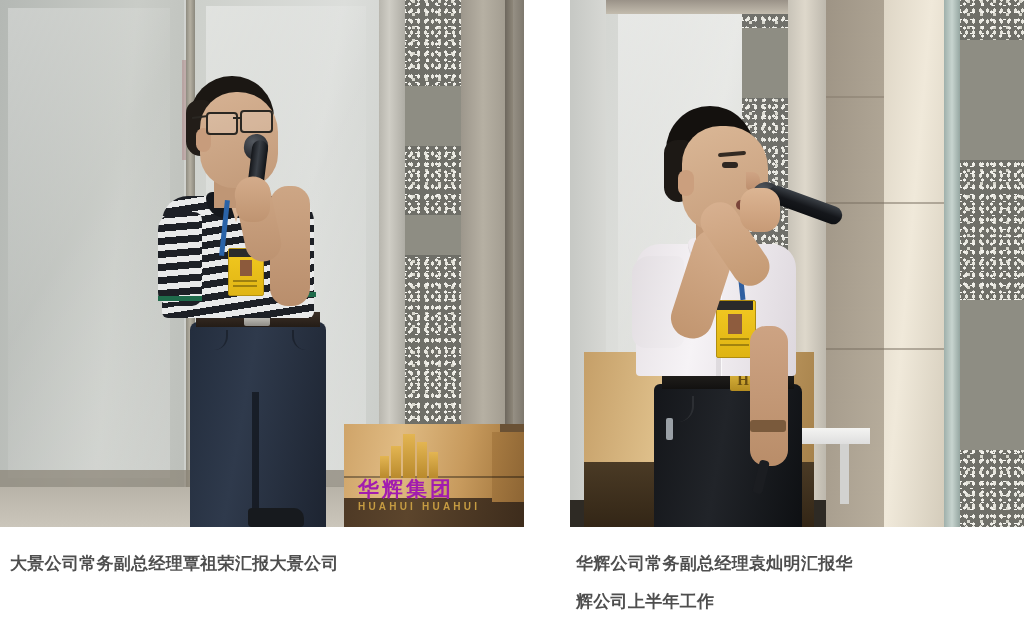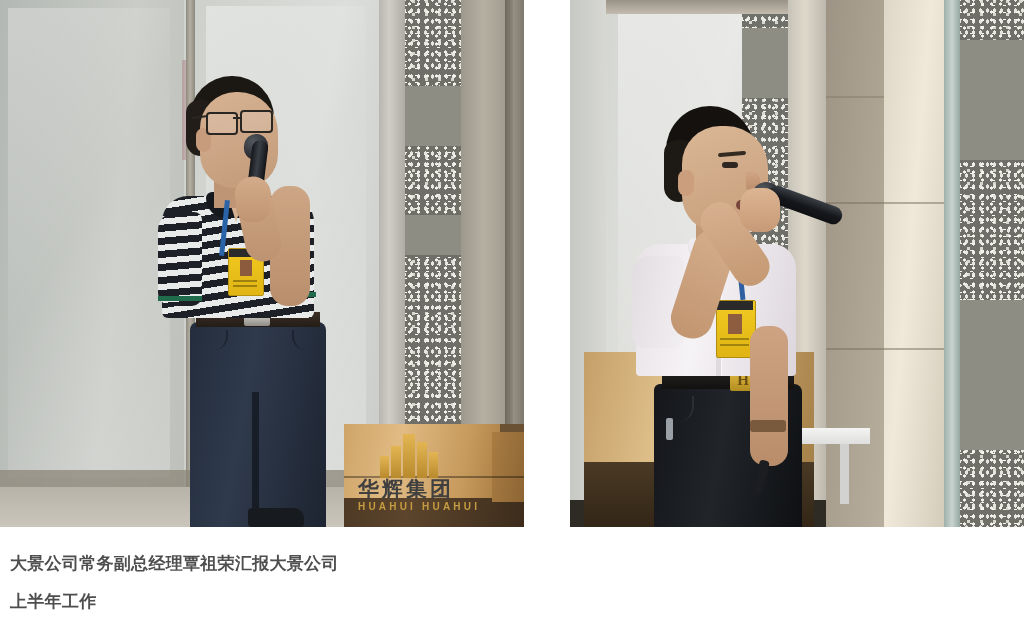--- a/index.html
+++ b/index.html
@@ -75,21 +75,21 @@
     background:linear-gradient(100deg,#cfa469,#e0bb83 35%,#c79a5d 75%,#ab7f45);}
   .l-podWoodR{left:492px;top:432px;width:32px;height:70px;
     background:linear-gradient(100deg,#a97c42,#8d6534);}
   .l-podBody{left:344px;top:424px;width:180px;height:103px;
     background:linear-gradient(100deg,#4b3724,#5c452c 40%,#3d2c1c);}
   .l-podBodyTop{left:344px;top:424px;width:180px;height:8px;background:#6a5134;}
   .l-podSeam{left:344px;top:476px;width:180px;height:2px;background:rgba(0,0,0,.35);}
   .l-logoTower{left:378px;top:434px;width:64px;height:44px;}
   .l-logoTower i{position:absolute;bottom:0;background:linear-gradient(180deg,#e3b552,#b98a2d);display:block;}
   .l-logoCn{left:358px;top:478px;width:130px;height:22px;
-    color:#404040;font-size:21px;font-weight:bold;letter-spacing:3px;
+    color:#a21caf;font-size:21px;font-weight:bold;letter-spacing:3px;
     font-family:"DejaVu Sans",sans-serif;line-height:22px;}
   .l-logoEn{left:358px;top:500px;width:130px;height:14px;
     color:#c69c42;font-size:10px;font-weight:bold;letter-spacing:3.2px;line-height:14px;}
   .l-hair{left:190px;top:76px;width:84px;height:70px;
     background:#1b1713;border-radius:44px 44px 30px 26px;}
   .l-hairSide{left:186px;top:100px;width:24px;height:56px;background:#221d18;border-radius:14px 6px 10px 16px;}
   .l-face{left:200px;top:92px;width:78px;height:96px;
     background:linear-gradient(160deg,#d6b293,#c29a79);border-radius:36px 40px 34px 34px;}
   .l-ear{left:196px;top:128px;width:15px;height:24px;background:#c79c7c;border-radius:9px;}
   .l-glassesL{left:206px;top:112px;width:28px;height:19px;
@@ -320,21 +320,20 @@
         <i style="left:25px;width:12px;height:44px;"></i>
         <i style="left:39px;width:10px;height:36px;"></i>
         <i style="left:51px;width:9px;height:26px;"></i>
       </div>
       <div class="lyr l-logoCn">华辉集团</div>
       <div class="lyr l-logoEn">HUAHUI HUAHUI</div>
     </div>
 
     <div class="caption">
       <span class="cl">大景公司常务副总经理覃祖荣汇报大景公司</span>
-      <span class="cl">上半年工作</span>
     </div>
   </div>
 
   <div class="panel right">
 
     <div class="photo">
       <div class="lyr r-bg"></div>
       <div class="lyr r-glassL"></div>
       <div class="lyr r-glass"></div>
       <div class="lyr r-glassHi"></div>
@@ -388,15 +387,19 @@
       <div class="lyr r-brow"></div>
       <div class="lyr r-eye"></div>
       <div class="lyr r-nose"></div>
       <div class="lyr r-mouth"></div>
       <div class="lyr r-forearm"></div>
       <div class="lyr r-micHead"></div>
       <div class="lyr r-mic"></div>
       <div class="lyr r-hand"></div>
     </div>
 
+    <div class="caption">
+      <span class="cl">华辉公司常务副总经理袁灿明汇报华</span>
+      <span class="cl">辉公司上半年工作</span>
+    </div>
   </div>
 
 </div>
 
 </body></html>

